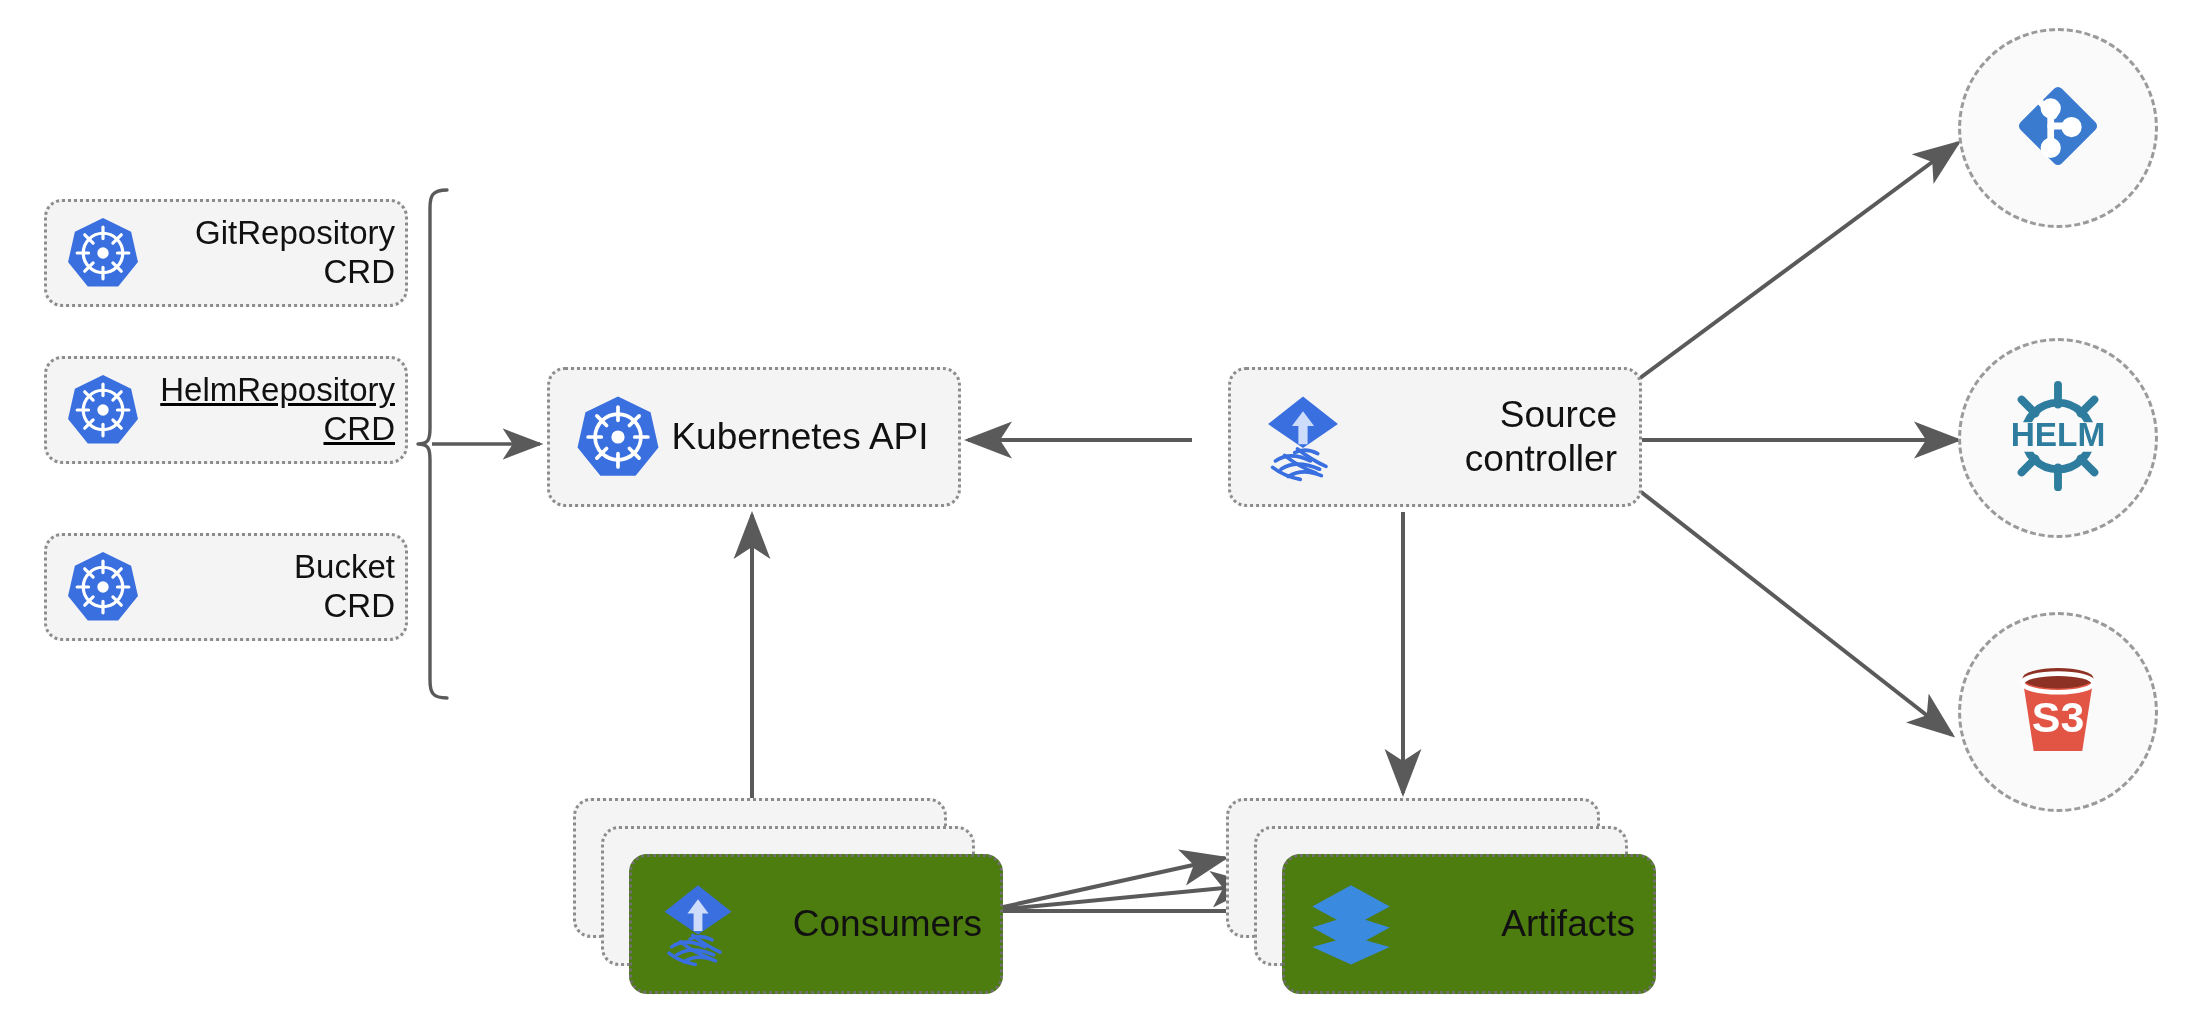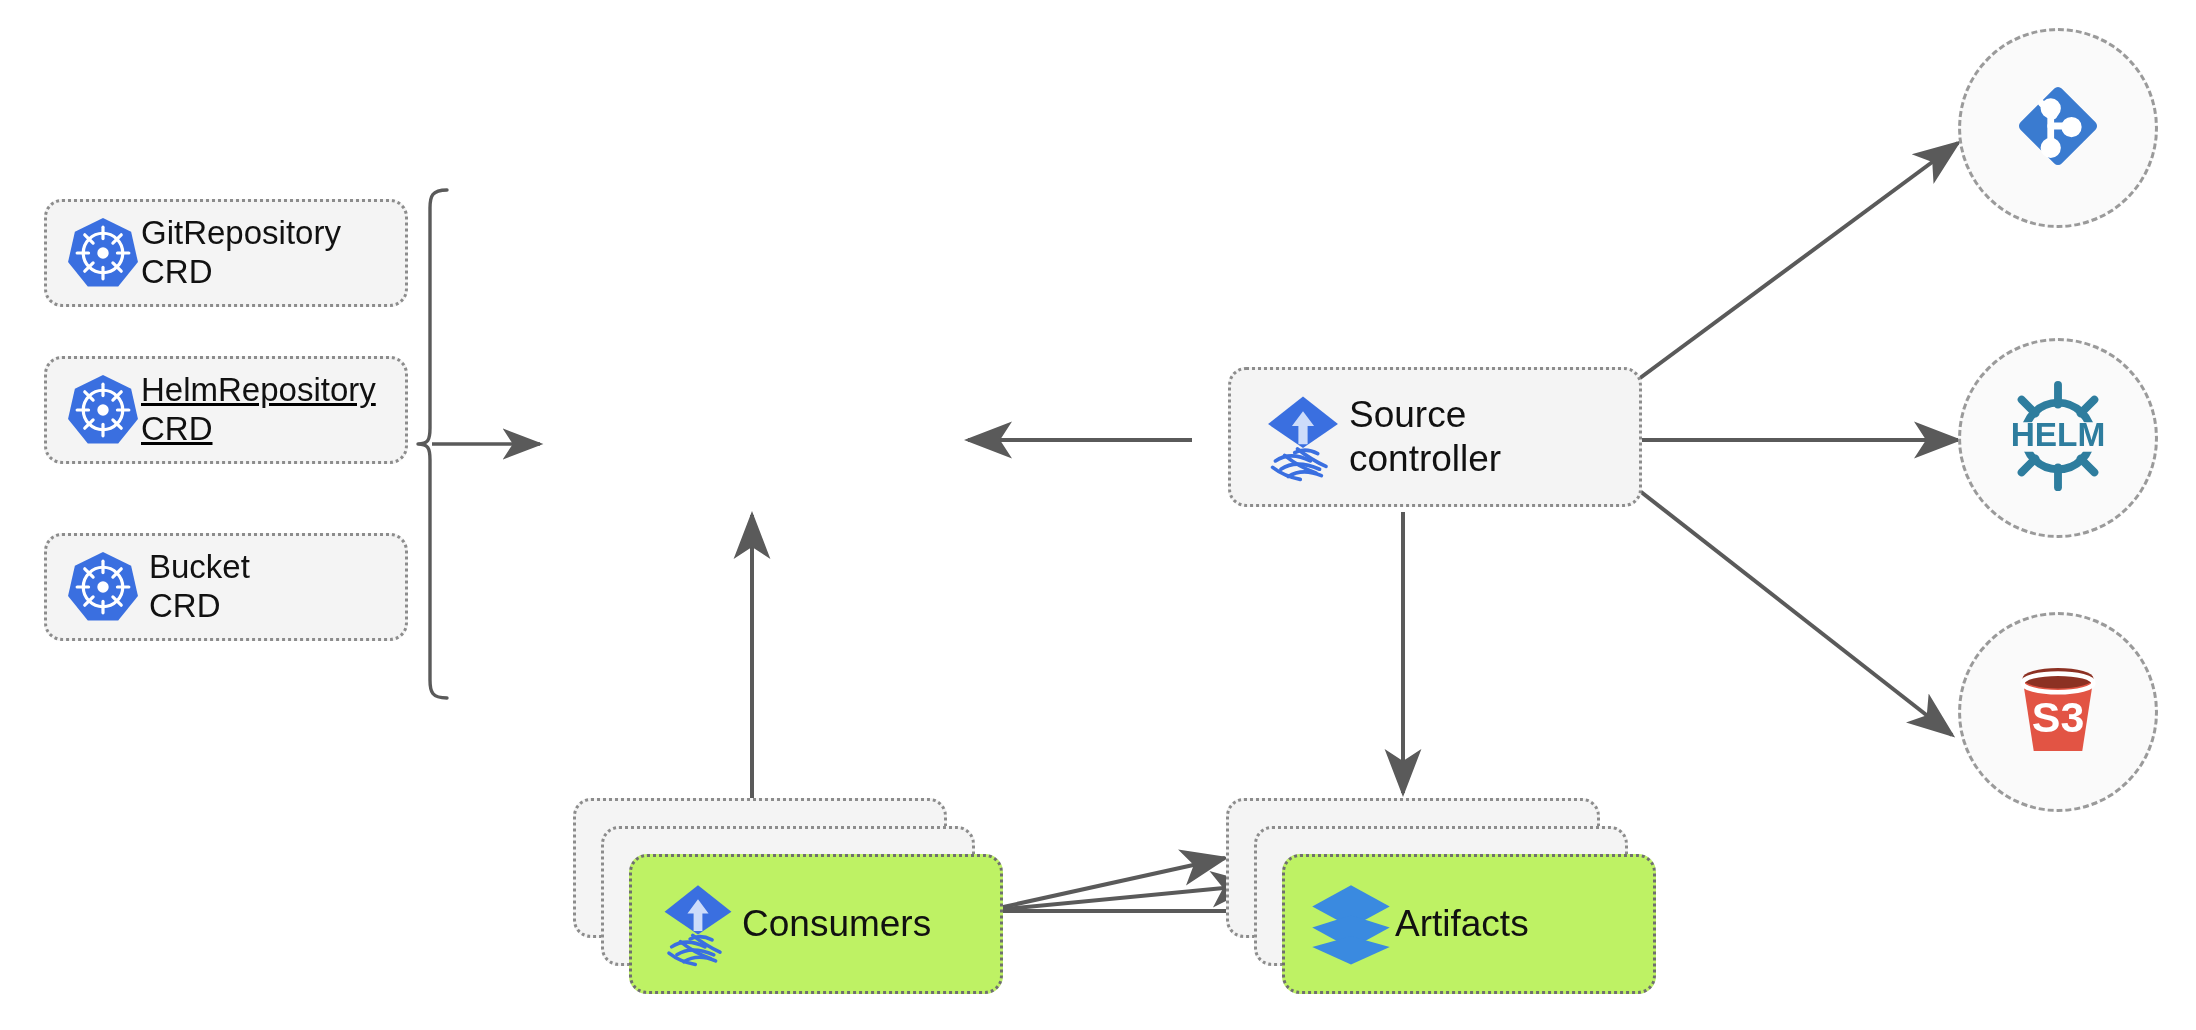--- a/index.html
+++ b/index.html
@@ -34,21 +34,21 @@
     border: 3px dotted #8c8c8c;
     border-radius: 18px;
     display: flex;
     align-items: center;
     z-index: 3;
   }
   .node-label {
     font-size: 35px;
     color: #111111;
     line-height: 1.18;
-    text-align: left;
+    text-align: right;
     white-space: pre-line;
     flex: 1 1 auto;
   }
   .node-icon {
     flex: 0 0 auto;
     display: flex;
     align-items: center;
     justify-content: center;
   }
 
@@ -93,21 +93,21 @@
     height: 140px;
     background: #f4f4f4;
     border: 3px dotted #8c8c8c;
     border-radius: 18px;
   }
   .stack-front {
     position: absolute;
     box-sizing: border-box;
     width: 374px;
     height: 140px;
-    background: #bef264;
+    background: #4d7c0f;
     border: 3px dotted #6f6f6f;
     border-radius: 18px;
     display: flex;
     align-items: center;
     padding: 0 18px 0 22px;
     z-index: 3;
   }
   .stack-front .node-icon { width: 88px; height: 88px; }
   .stack-front .node-label { font-size: 37px; }
 
@@ -226,20 +226,40 @@
           <line x1="63" y1="63" x2="74" y2="74"></line>
           <line x1="74" y1="26" x2="63" y2="37"></line>
           <line x1="37" y1="63" x2="26" y2="74"></line>
         </g>
       </svg>
     </span>
     <span class="node-label">Bucket
 CRD</span>
   </div>
 
+  <div class="node" id="k8s-api">
+    <span class="node-icon">
+      <svg viewBox="0 0 100 100" width="88" height="88" xmlns="http://www.w3.org/2000/svg">
+        <polygon points="50,4 87,22 96,62 70,94 30,94 4,62 13,22" fill="#3a6fe0"></polygon>
+        <g stroke="#ffffff" stroke-width="4.2" fill="none" stroke-linecap="round">
+          <circle cx="50" cy="50" r="26"></circle>
+          <circle cx="50" cy="50" r="7.5" fill="#ffffff" stroke="none"></circle>
+          <line x1="50" y1="16" x2="50" y2="31"></line>
+          <line x1="50" y1="69" x2="50" y2="84"></line>
+          <line x1="16" y1="50" x2="31" y2="50"></line>
+          <line x1="69" y1="50" x2="84" y2="50"></line>
+          <line x1="26" y1="26" x2="37" y2="37"></line>
+          <line x1="63" y1="63" x2="74" y2="74"></line>
+          <line x1="74" y1="26" x2="63" y2="37"></line>
+          <line x1="37" y1="63" x2="26" y2="74"></line>
+        </g>
+      </svg>
+    </span>
+    <span class="node-label">Kubernetes API</span>
+  </div>
 
   <div class="node" id="source-controller">
     <span class="node-icon">
       <svg viewBox="0 0 100 100" width="92" height="92" xmlns="http://www.w3.org/2000/svg">
         <polygon points="50,6 88,36 50,62 12,36" fill="#3a6fe0"></polygon>
         <path d="M50,22 L62,38 L55,38 L55,58 L45,58 L45,38 L38,38 Z" fill="#cddcfa"></path>
         <g stroke="#3a6fe0" stroke-width="4" fill="none" stroke-linecap="round">
           <path d="M20,76 C32,68 46,70 58,76"></path>
           <path d="M26,85 C38,77 54,79 68,85"></path>
           <path d="M34,93 C45,86 58,87 70,92"></path>

